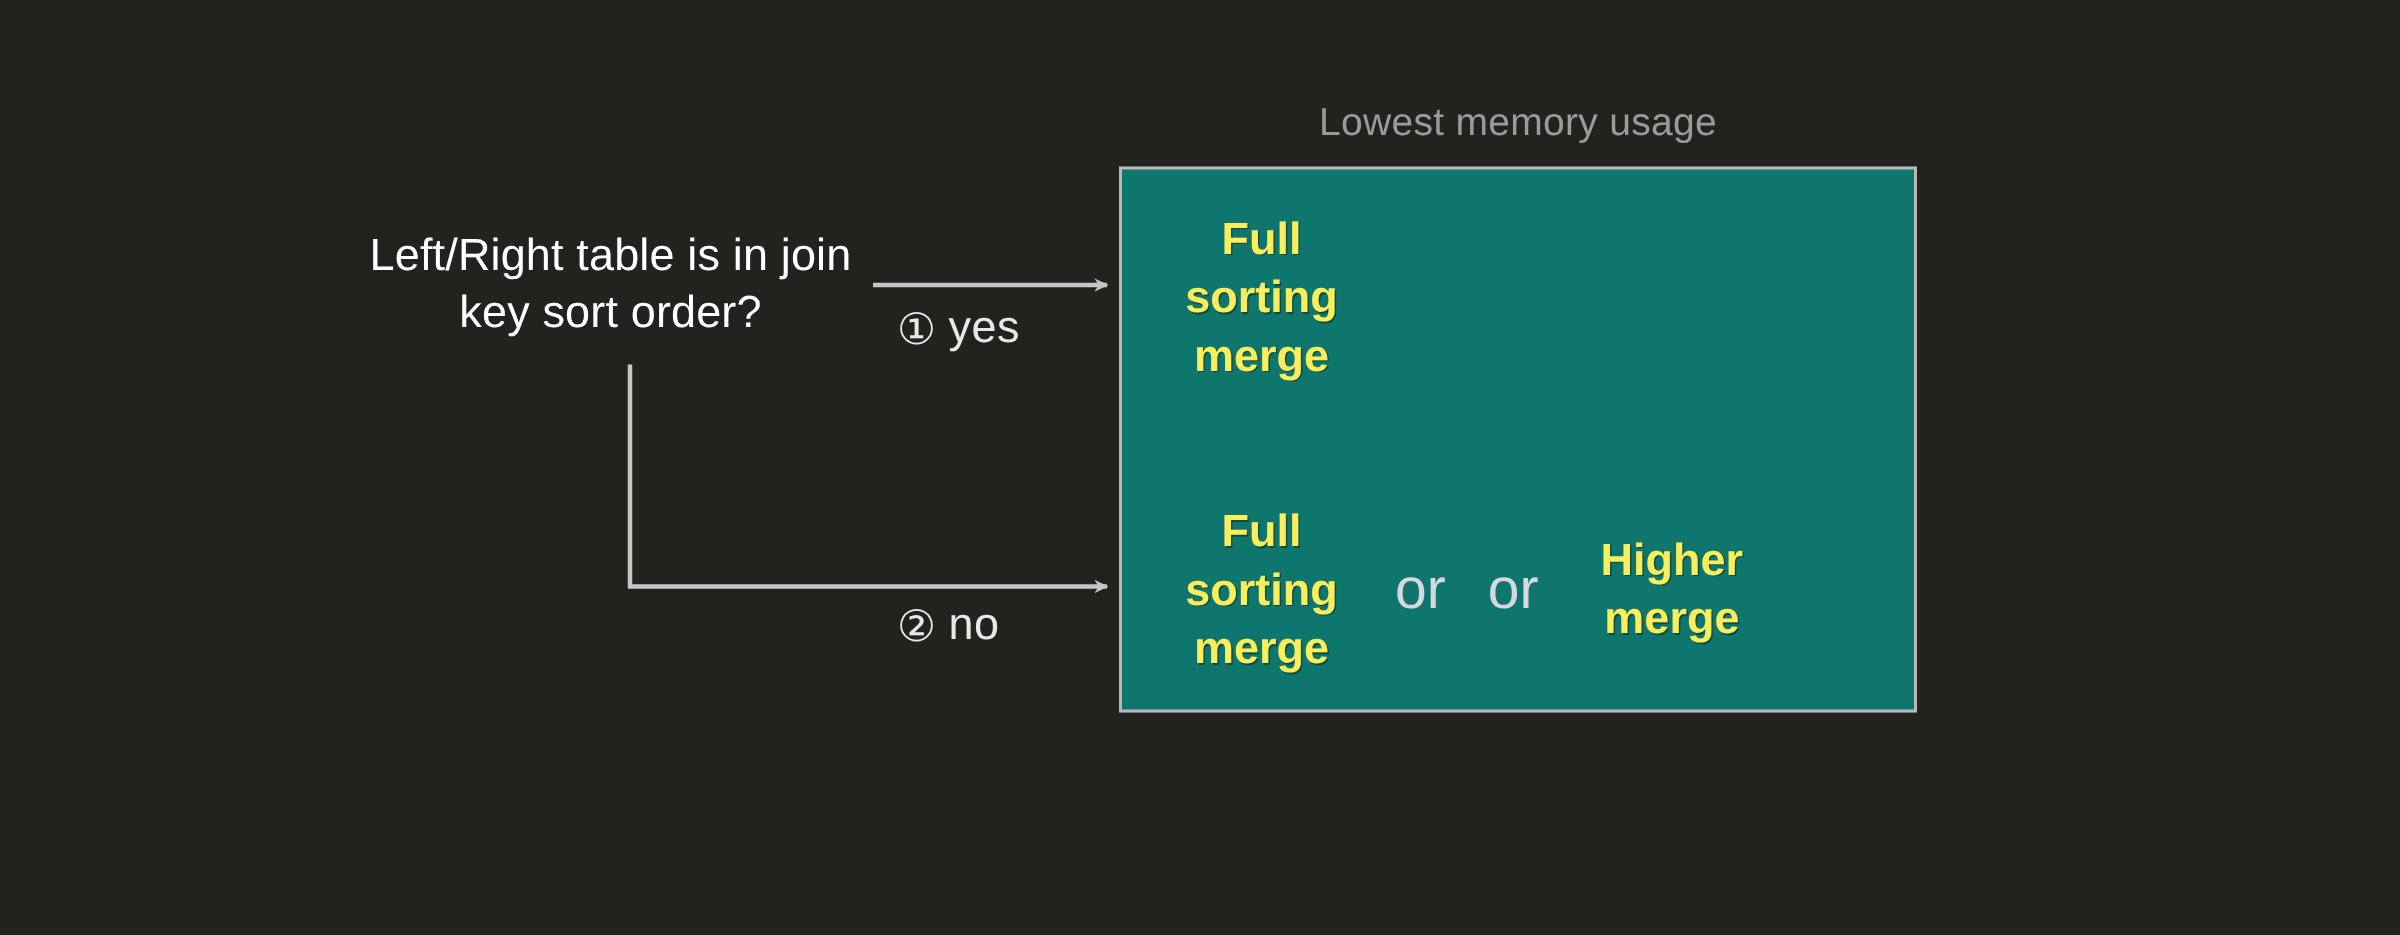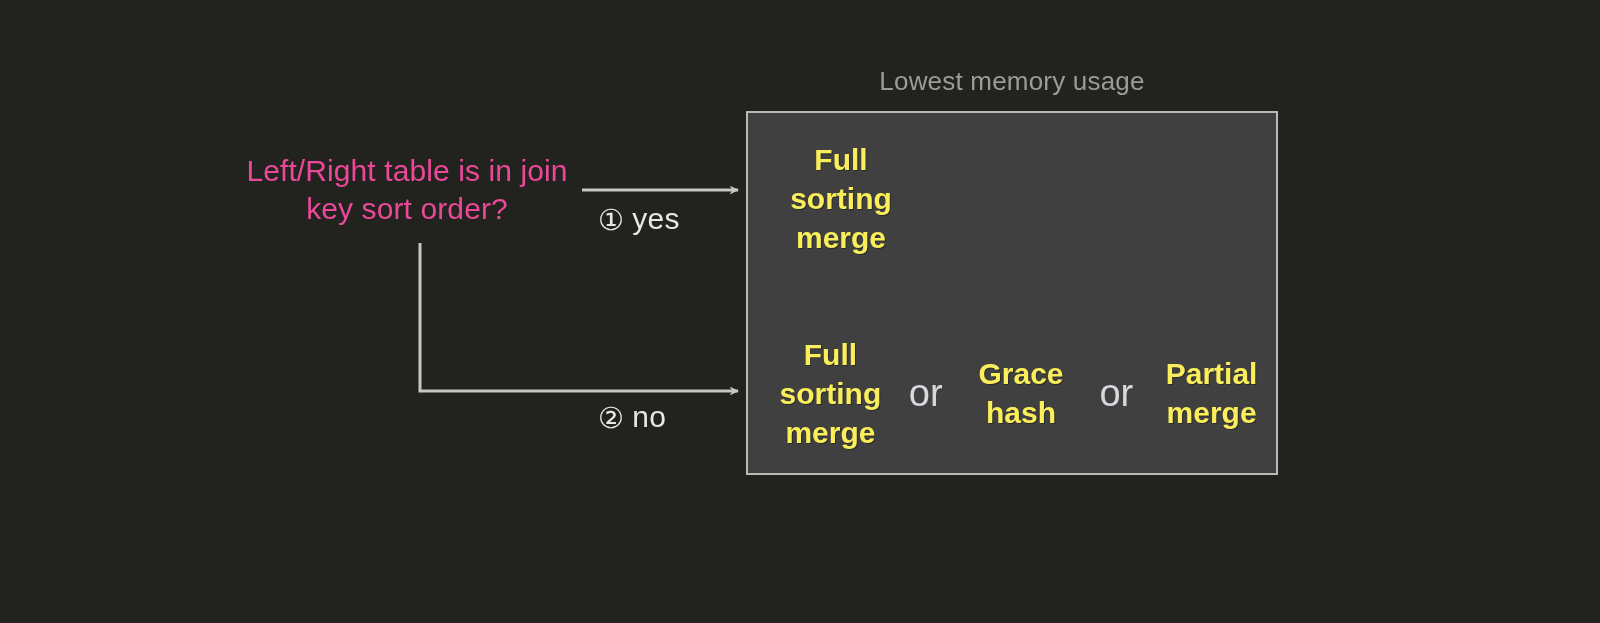--- a/index.html
+++ b/index.html
@@ -18,21 +18,21 @@
     overflow: hidden;
   }
 
   
   #question {
     position: absolute;
     left: 232px;
     top: 152px;
     width: 350px;
     text-align: center;
-    color: #ec4899;
+    color: #ffffff;
     font-size: 30px;
     line-height: 1.28;
     letter-spacing: 0.1px;
   }
 
   
   .branch-label {
     position: absolute;
     color: #e8e8e6;
     font-size: 30px;
@@ -59,21 +59,21 @@
     pointer-events: none;
   }
 
   
   #options-box {
     position: absolute;
     left: 746px;
     top: 111px;
     width: 532px;
     height: 364px;
-    background: #404040;
+    background: #0f766e;
     border: 2px solid #b9b9b7;
     box-sizing: border-box;
   }
 
   .row {
     position: absolute;
     left: 0;
     width: 100%;
     display: flex;
     flex-direction: row;
@@ -153,23 +153,21 @@
       <div class="option opt-0">Full
 sorting
 merge</div>
     </div>
 
     <div class="row" id="row-bottom">
       <div class="option opt-0">Full
 sorting
 merge</div>
       <div class="or-sep">or</div>
-      <div class="option opt-1">Grace
-hash</div>
       <div class="or-sep">or</div>
-      <div class="option opt-2">Partial
+      <div class="option opt-2">Higher
 merge</div>
     </div>
 
   </div>
 
 
 </div>
 
 </body></html>

